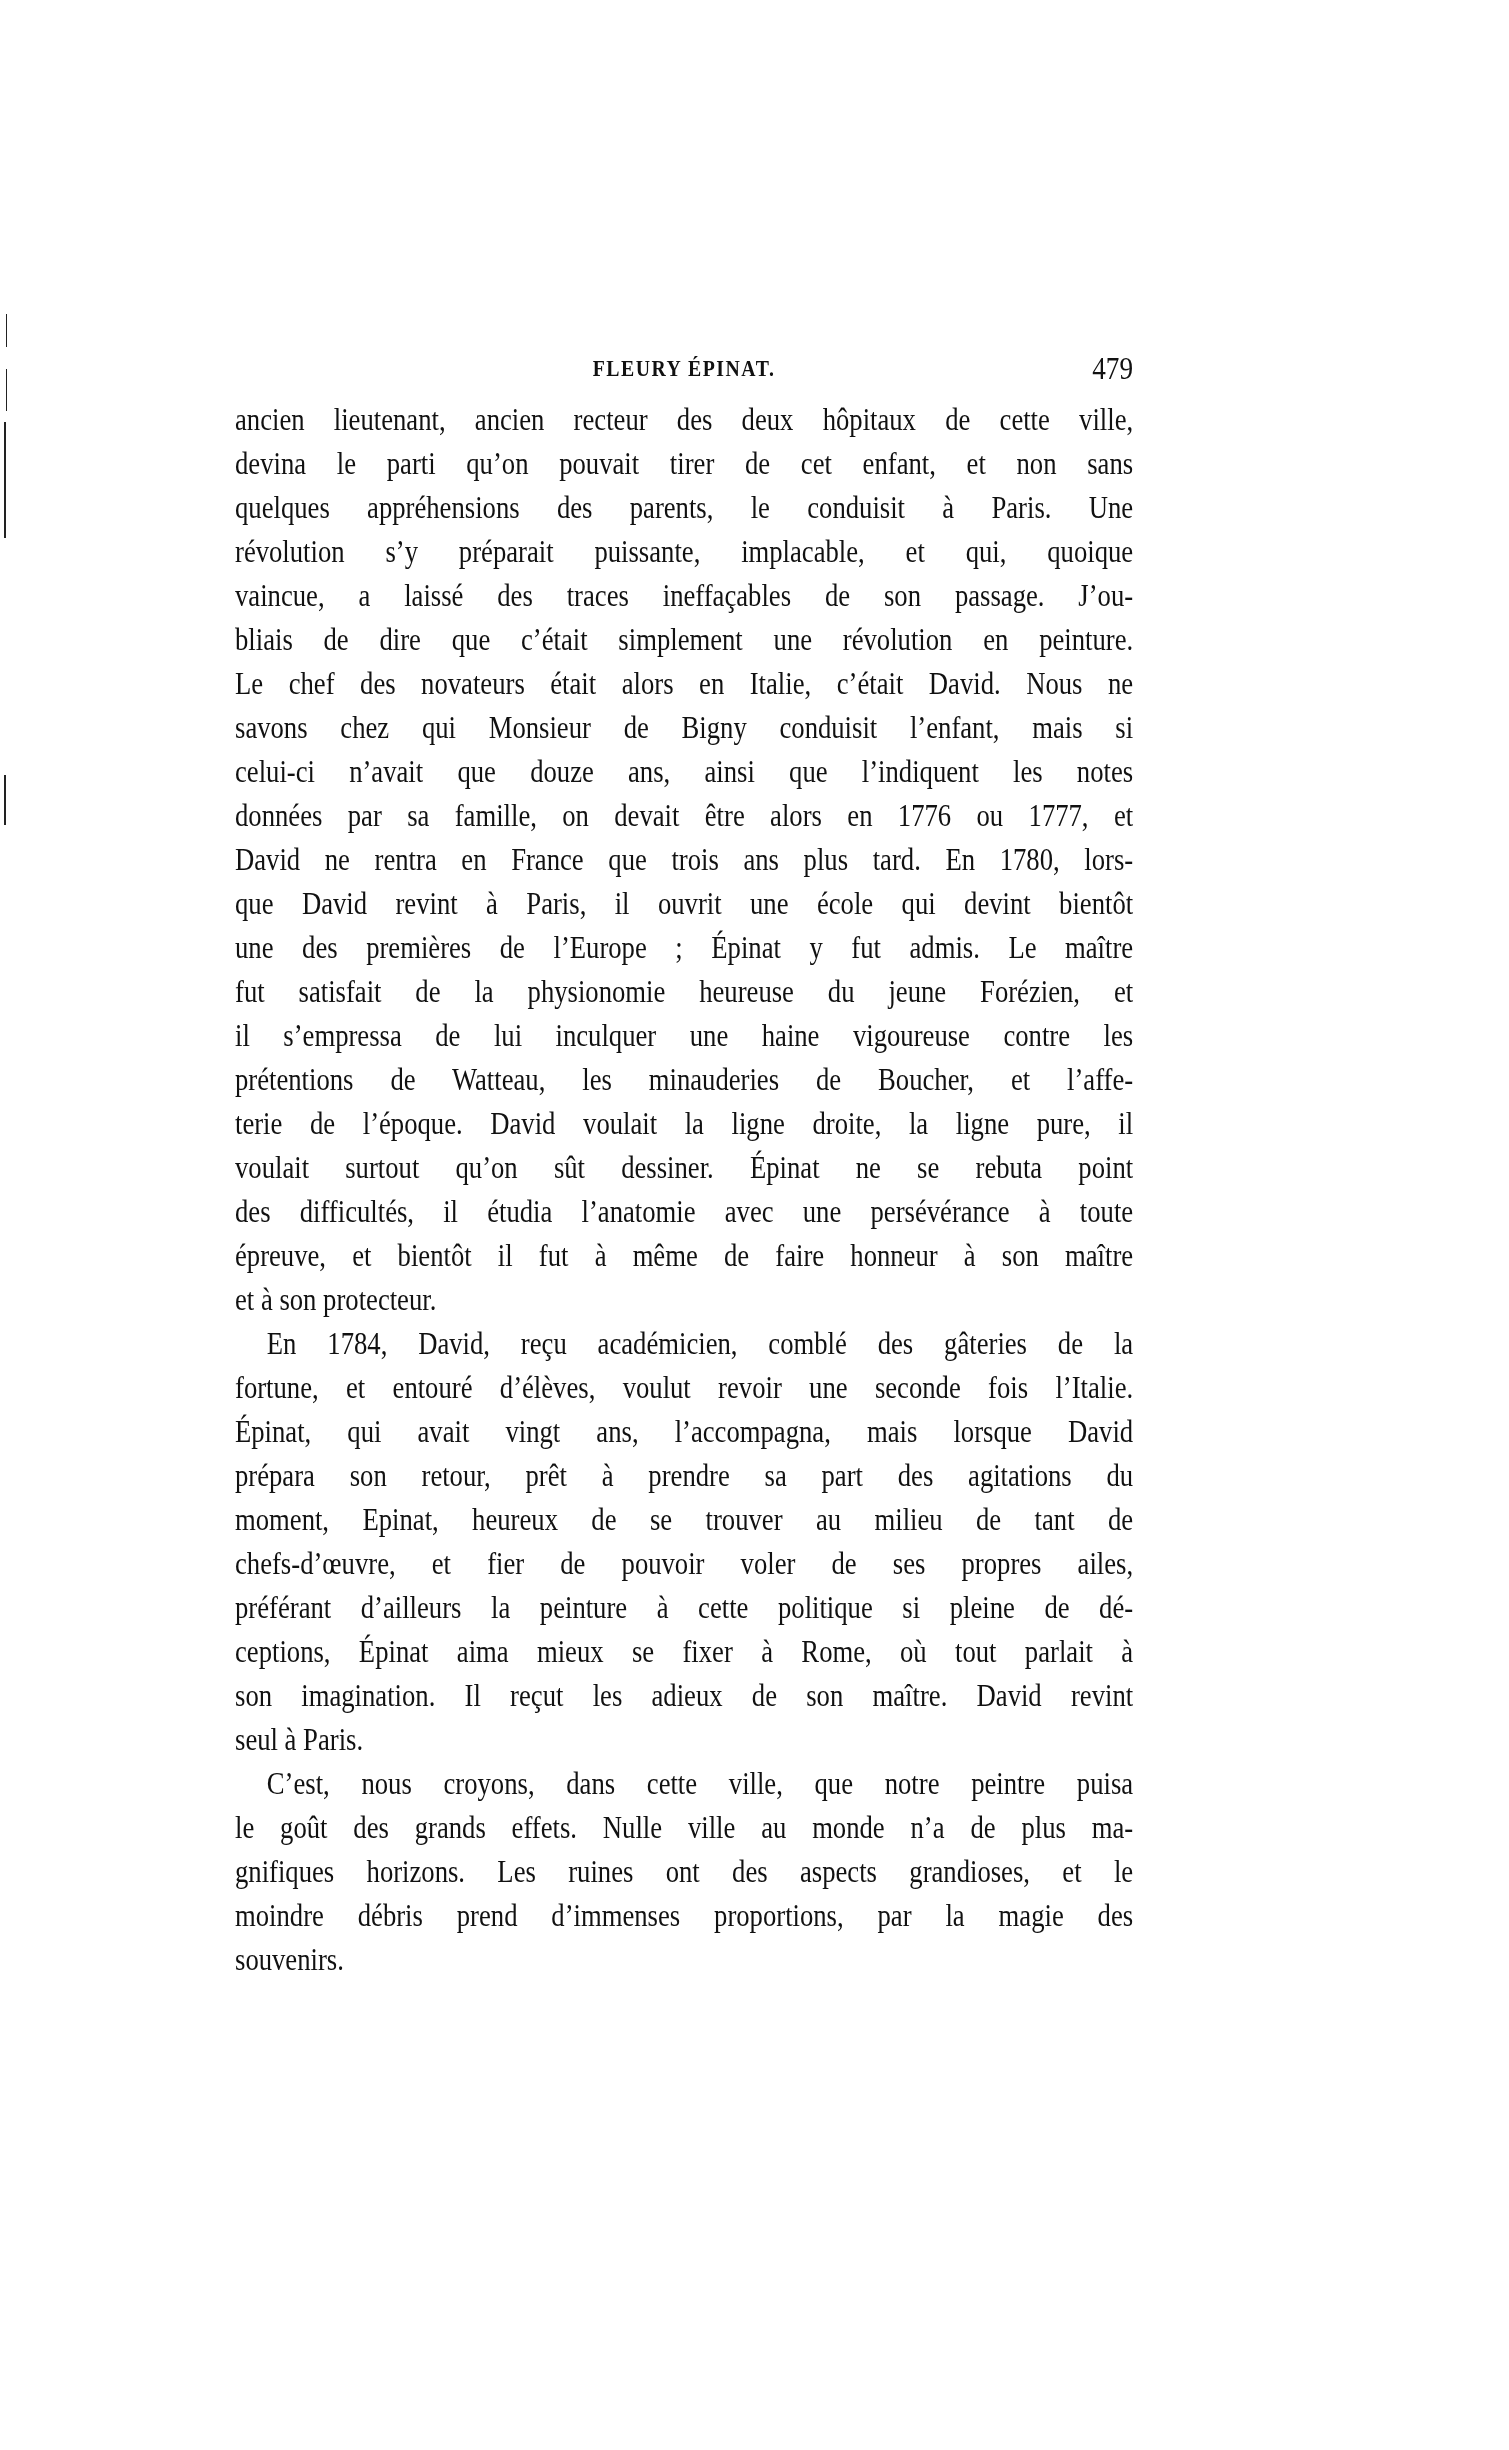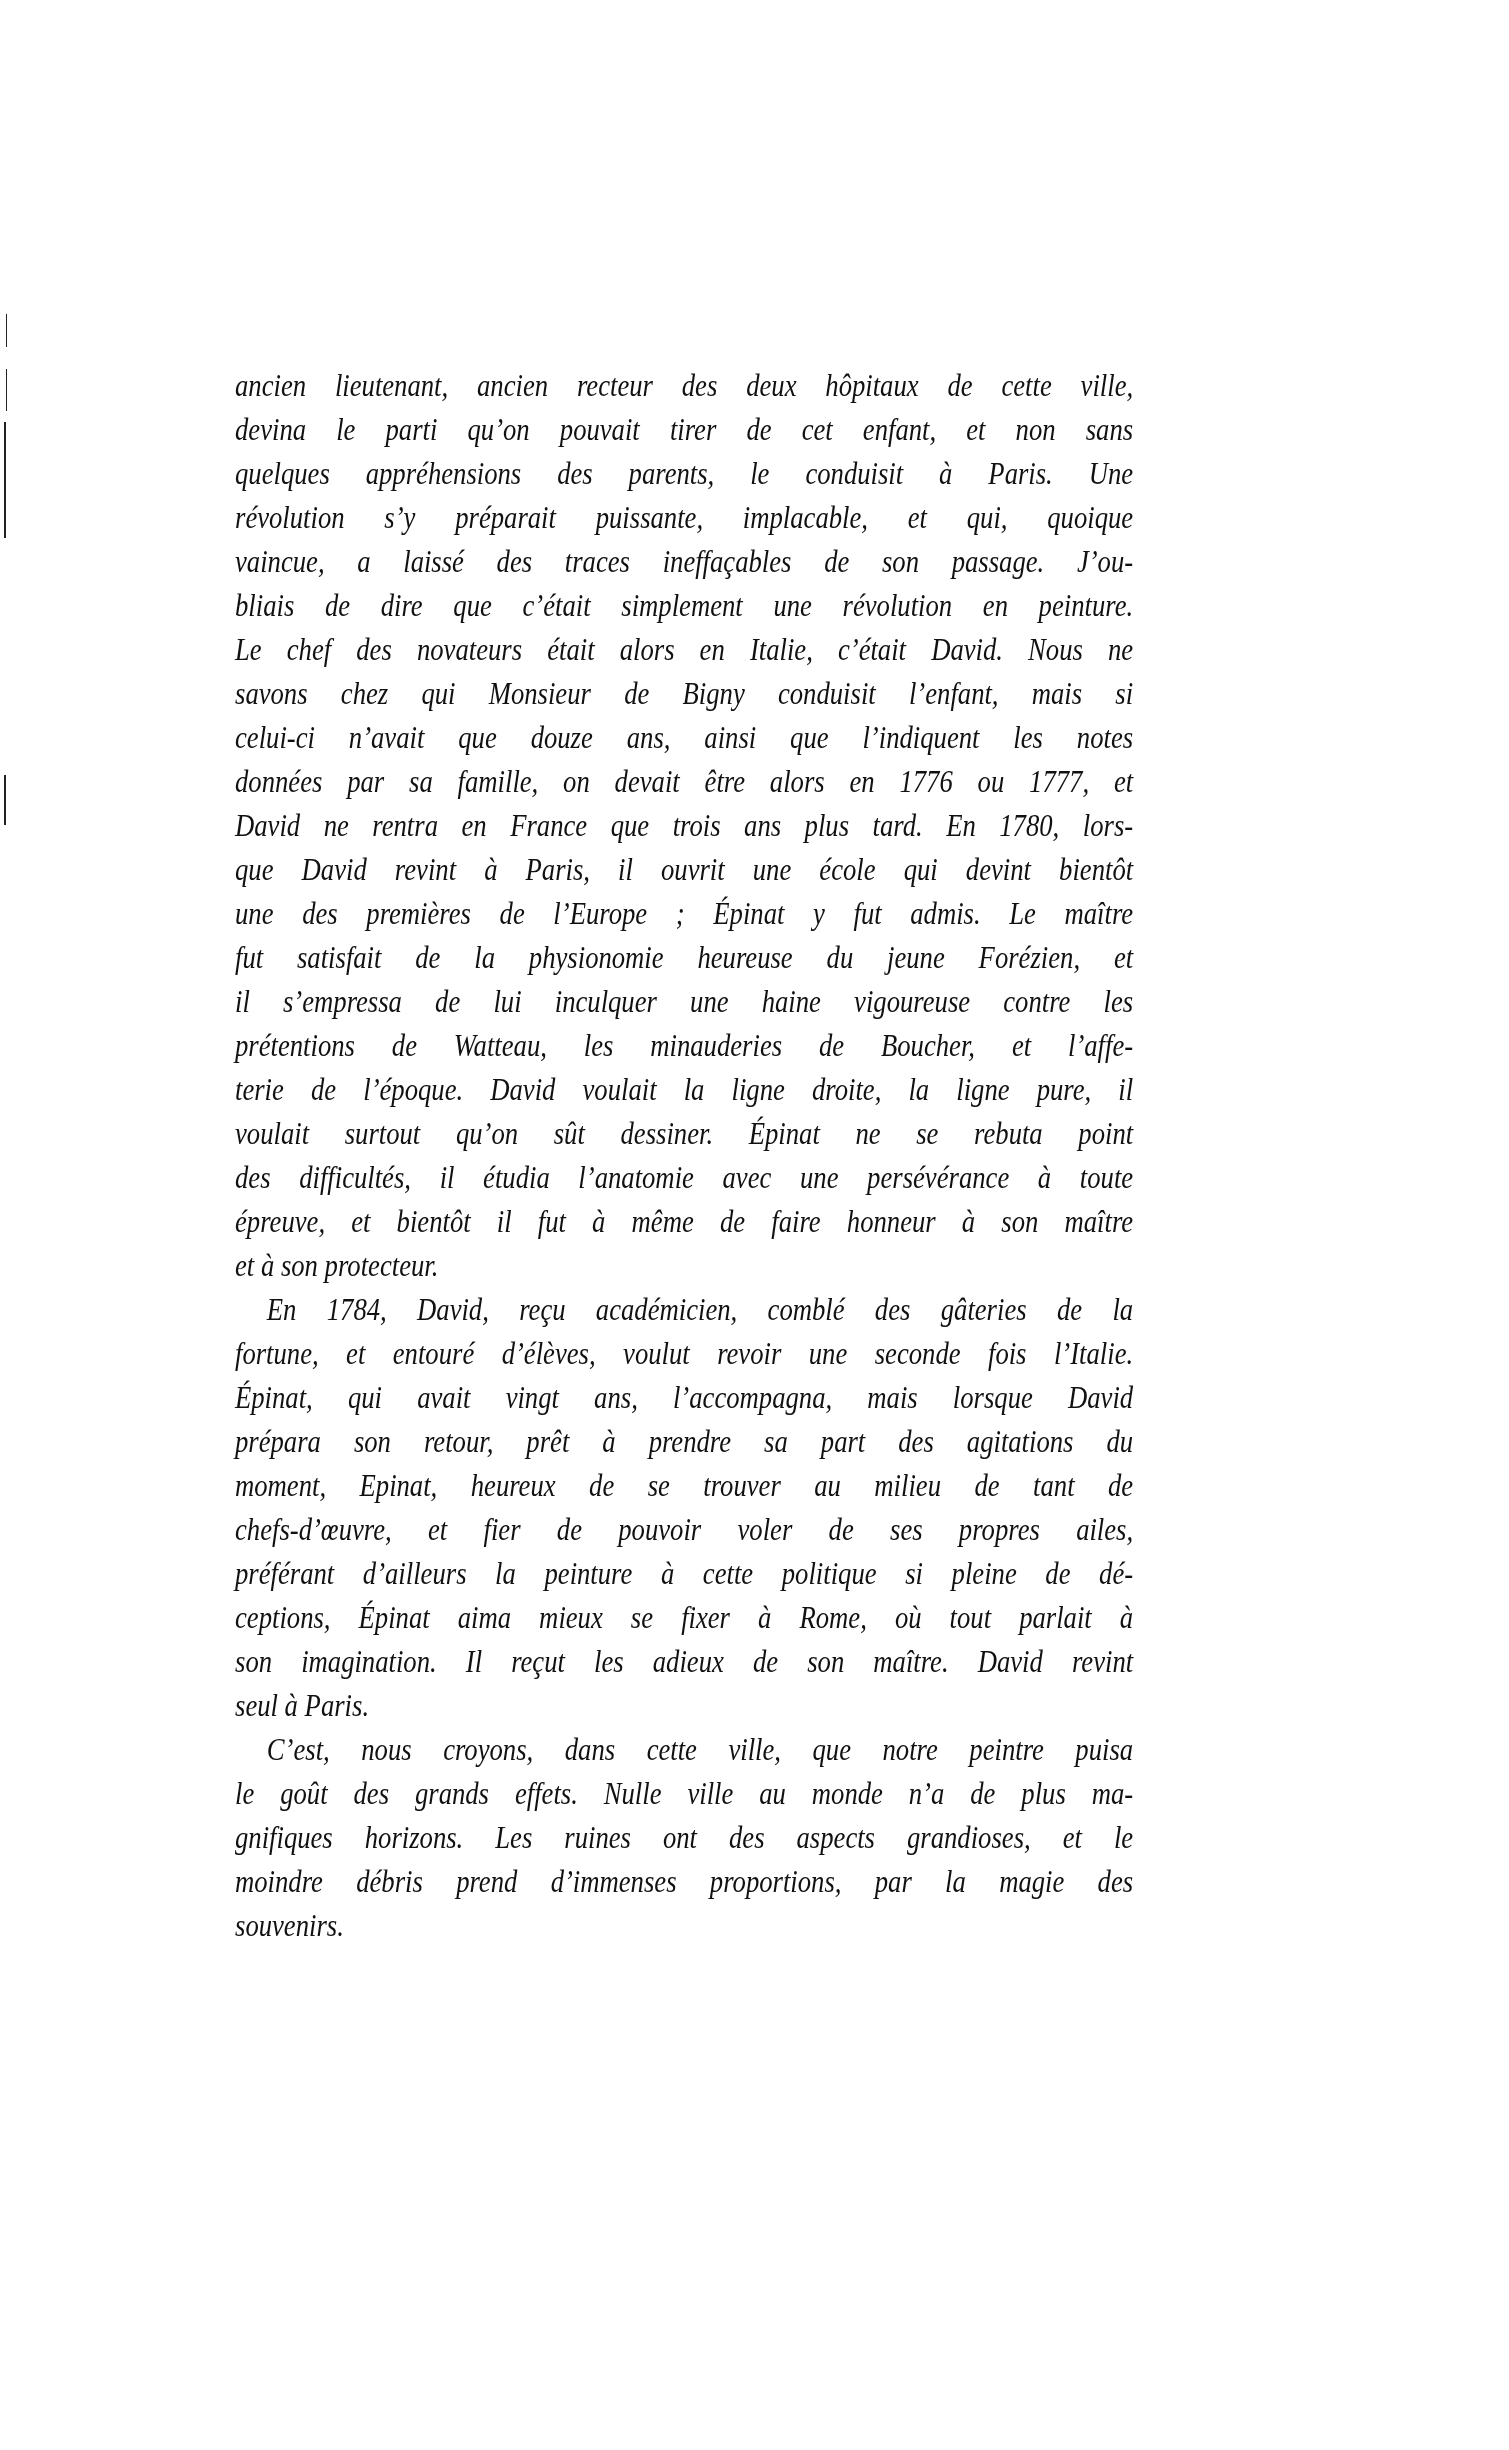--- a/index.html
+++ b/index.html
@@ -42,22 +42,21 @@
     }
     .page-number {
       position: absolute;
       right: 0;
       top: 1.7px;
       font-size: 32px;
       transform: scaleX(0.85);
       transform-origin: right center;
     }
     .body-text {
-      margin-top: 16px;
-      font-style: italic;
+      margin-top: 8px;
     }
     .line {
       display: block;
       height: 44px;
       line-height: 44px;
       font-size: 31px;
       white-space: nowrap;
       text-align: justify;
       text-align-last: justify;
       transform: scaleX(0.86);
@@ -74,20 +73,24 @@
   </style>
 </head>
 <body>
 
 <div class="scan-mark" style="left:5.8px; top:314px; width:1.7px; height:33px;"></div>
 <div class="scan-mark" style="left:5.8px; top:369px; width:1.7px; height:42px;"></div>
 <div class="scan-mark" style="left:4.2px; top:422px; width:1.7px; height:116px;"></div>
 <div class="scan-mark" style="left:4.2px; top:775px; width:1.7px; height:50px;"></div>
 
 <div class="page">
+  <div class="running-head">
+    <div class="running-title">FLEURY ÉPINAT.</div>
+    <div class="page-number">479</div>
+  </div>
   <div class="body-text" id="body-text">
       <div>
         <span class="line">ancien lieutenant, ancien recteur des deux hôpitaux de cette ville,</span>
         <span class="line">devina le parti qu’on pouvait tirer de cet enfant, et non sans</span>
         <span class="line">quelques appréhensions des parents, le conduisit à Paris. Une</span>
         <span class="line">révolution s’y préparait puissante, implacable, et qui, quoique</span>
         <span class="line">vaincue, a laissé des traces ineffaçables de son passage. J’ou-</span>
         <span class="line">bliais de dire que c’était simplement une révolution en peinture.</span>
         <span class="line">Le chef des novateurs était alors en Italie, c’était David. Nous ne</span>
         <span class="line">savons chez qui Monsieur de Bigny conduisit l’enfant, mais si</span>

